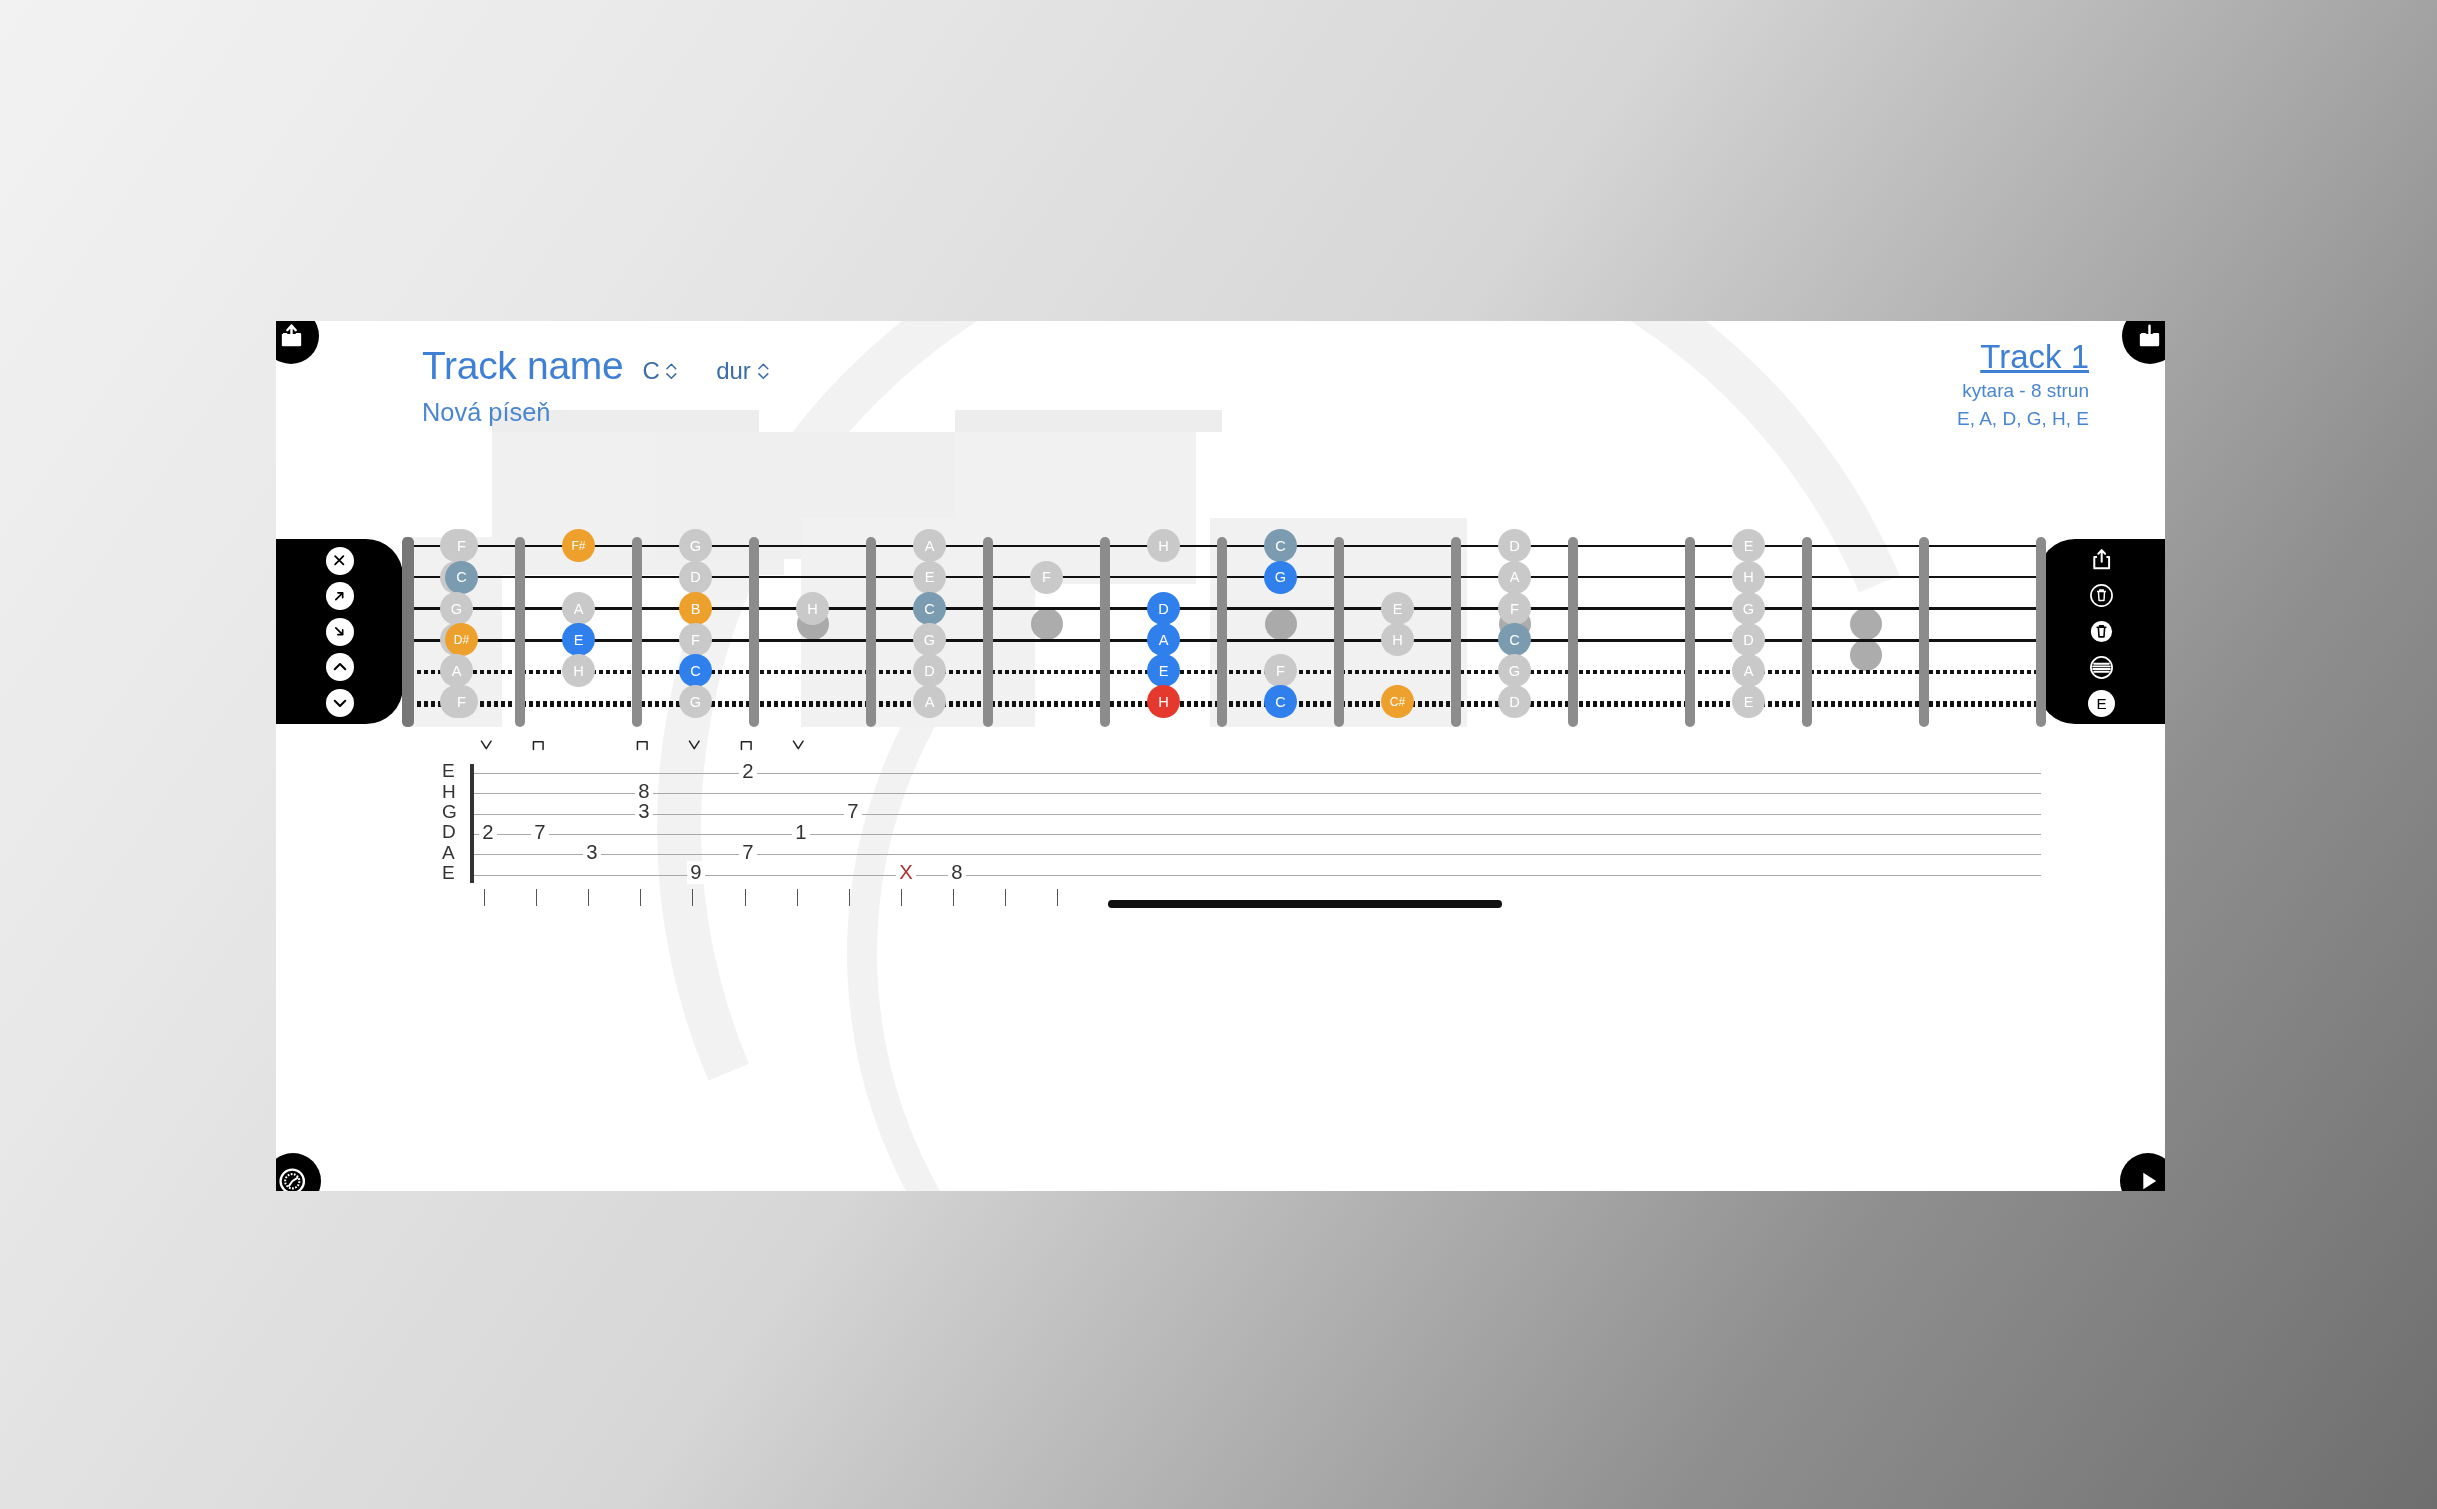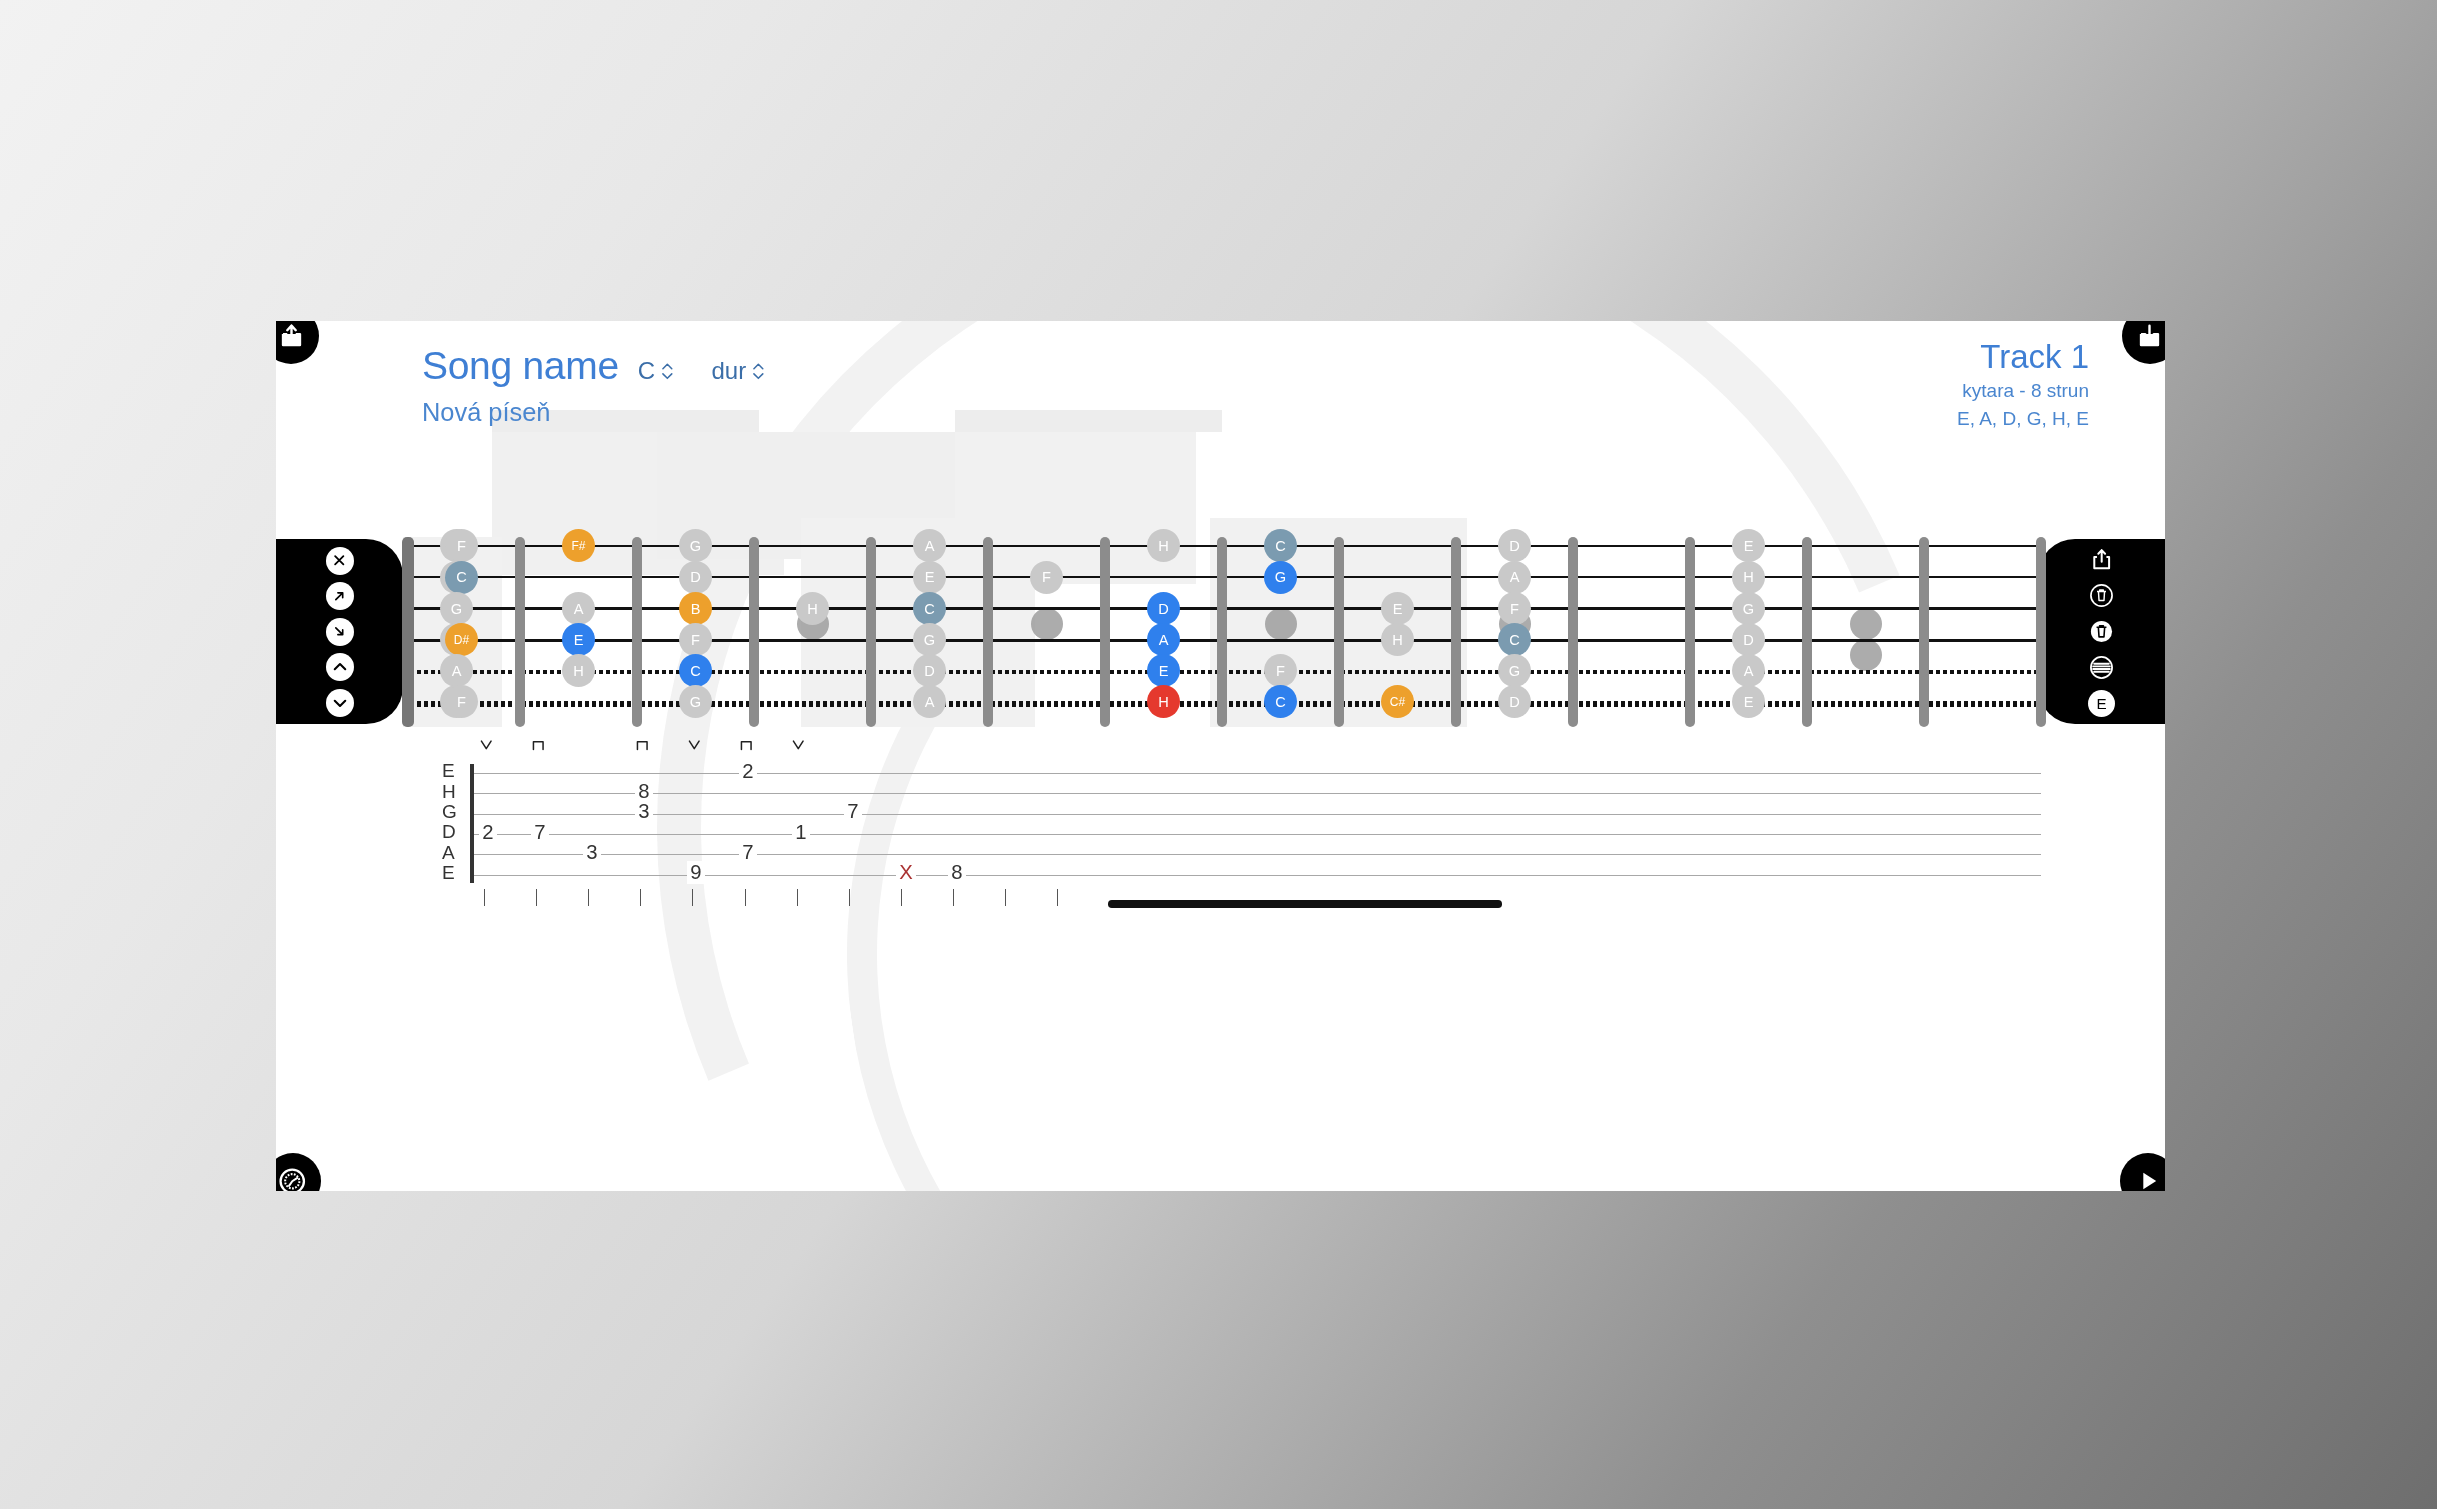--- a/index.html
+++ b/index.html
@@ -31,21 +31,21 @@
     transform:rotate(-8deg);
   }
   
   .hdr-left{position:absolute;left:146px;top:25.4px;display:flex;align-items:baseline;gap:19px;}
   .song-title{font-size:39px;color:#3f7fd4;line-height:1;letter-spacing:-0.3px;}
   .sel{display:flex;align-items:center;gap:5.7px;color:#3b6ea8;font-size:24px;}
   .chev2{display:flex;flex-direction:column;gap:1.9px;line-height:0;}
   .chev2 svg{display:block;}
   .song-sub{position:absolute;left:146px;top:77px;font-size:25.4px;color:#4a86cf;}
   .hdr-right{position:absolute;right:76px;top:19px;text-align:right;color:#4a86cf;}
-  .track-title{font-size:33px;color:#3f7fd4;line-height:1.05;}
+  .track-title{font-size:33px;color:#3f7fd4;line-height:1.05;text-decoration:underline;}
   .track-sub{font-size:19px;margin-top:5.7px;}
   .track-sub2{font-size:19px;margin-top:6px;}
   
   .railbox{position:absolute;background:#000;}
   .railbox.left{left:0px;top:218px;width:127px;height:185px;border-radius:0 37px 37px 0;}
   .railbox.right{right:0px;top:218px;width:127px;height:185px;border-radius:37px 0 0 37px;}
   .rail-items{position:absolute;display:flex;flex-direction:column;align-items:center;}
   .rail-items.left{left:0;top:218px;width:127px;height:185px;justify-content:space-evenly;}
   .rail-items.right{right:0;top:218px;width:127px;height:185px;justify-content:space-evenly;}
   .circ-btn{
@@ -94,21 +94,21 @@
 
   <div class="wm wm-arc"></div>
   <div class="wm wm-arc2"></div>
   <div class="wm wm-e1"></div>
   <div class="wm wm-e2"></div>
   <div class="wm wm-e3"></div>
   <div class="wm wm-e4"></div>
   <div class="wm wm-e5"></div>
 
   <div class="hdr-left">
-    <div class="song-title">Song name</div>
+    <div class="song-title">Track name</div>
     <div class="sel">
       <span>C</span>
       <span class="chev2">
         <svg width="12.7" height="7.6" viewBox="0 0 20 12">
             <path d="M3 9 L10 2 L17 9" fill="none" stroke="#3b6ea8" stroke-width="2.4" stroke-linecap="round" stroke-linejoin="round"></path>
           </svg>
         <svg width="12.7" height="7.6" viewBox="0 0 20 12">
             <path d="M3 3 L10 10 L17 3" fill="none" stroke="#3b6ea8" stroke-width="2.4" stroke-linecap="round" stroke-linejoin="round"></path>
           </svg>
       </span>

